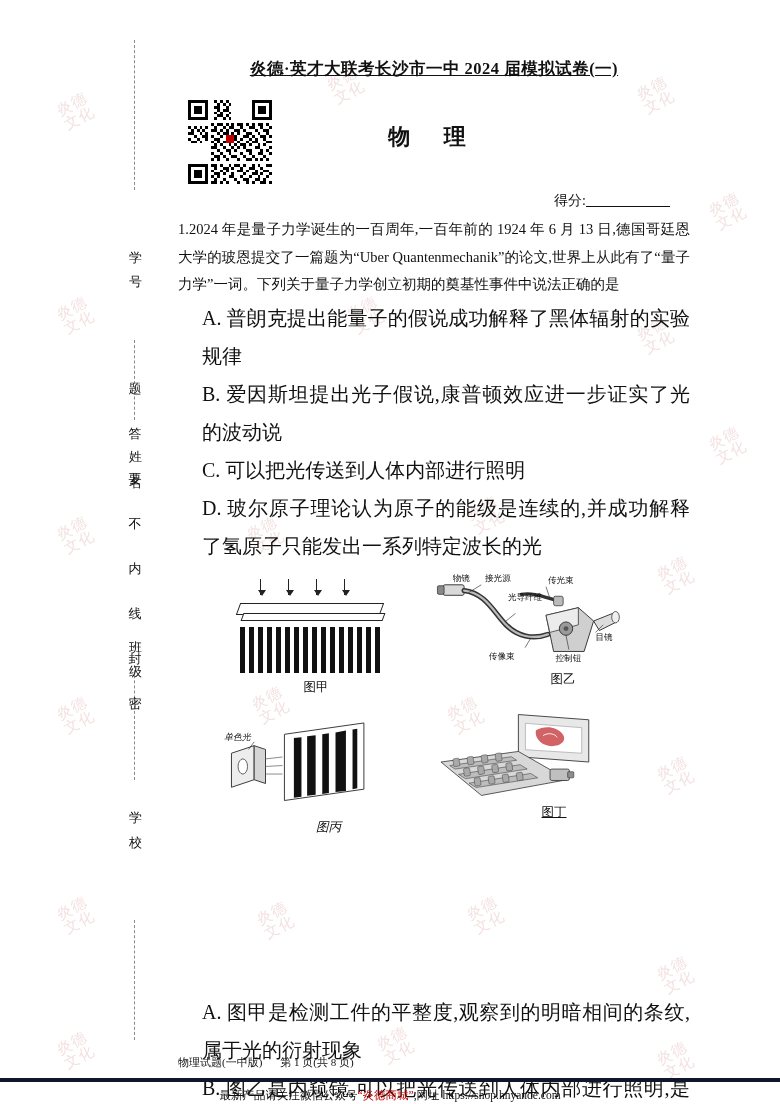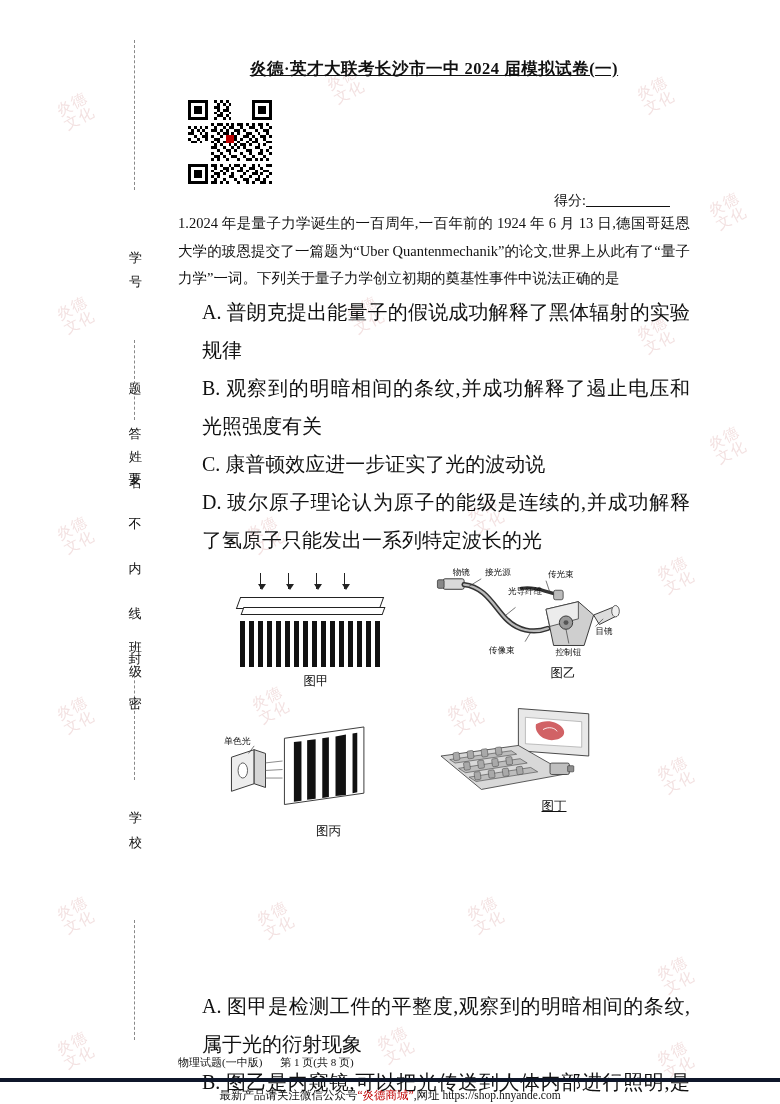--- a/index.html
+++ b/index.html
@@ -125,20 +125,21 @@
     font-weight: bold;
   }
   .section-head .cont {
     display: block;
     text-indent: 1em;
   }
 
   .q {
     font-size: 14.5px;
     line-height: 1.9;
+    margin-top: 6px;
     text-align: justify;
   }
   .opt {
     font-size: 20px;
     line-height: 1.9;
     padding-left: 1.2em;
     text-align: justify;
   }
 
   
@@ -505,34 +506,35 @@
           <rect x="17" y="28" width="1" height="1"></rect>
           <rect x="20" y="28" width="1" height="1"></rect>
           <rect x="22" y="28" width="1" height="1"></rect>
           <rect x="25" y="28" width="2" height="1"></rect>
           <rect x="28" y="28" width="1" height="1"></rect>
       </g>
       <g fill="#c00000">
         <rect x="13" y="12" width="3" height="3"></rect>
       </g>
     </svg>
+    <div class="subject">物  理</div>
   </div>
 
   <div class="score-line">
     <span>得分:</span><span class="score-blank"></span>
   </div>
 
 
 
   <div class="q">
     <span>1.</span><span>2024 年是量子力学诞生的一百周年,一百年前的 1924 年 6 月 13 日,德国哥廷恩大学的玻恩提交了一篇题为“Uber Quantenmechanik”的论文,世界上从此有了“量子力学”一词。下列关于量子力学创立初期的奠基性事件中说法正确的是</span>
   </div>
   <div class="opt">A. 普朗克提出能量子的假说成功解释了黑体辐射的实验规律</div>
-  <div class="opt">B. 观察到的明暗相间的条纹,并成功解释了遏止电压和光照强度有关</div>
-  <div class="opt">C. 康普顿效应进一步证实了光的波动说</div>
+  <div class="opt">B. 爱因斯坦提出光子假说,康普顿效应进一步证实了光的波动说</div>
+  <div class="opt">C. 可以把光传送到人体内部进行照明</div>
   <div class="opt">D. 玻尔原子理论认为原子的能级是连续的,并成功解释了氢原子只能发出一系列特定波长的光</div>
 
 
   <div class="figures">
 
     <div class="fig" style="left:58px; top:8px; width:160px;">
       <div class="grating-box">
         <div class="arrows">
           <div class="arrow" style="left:24px;"></div>
           <div class="arrow" style="left:52px;"></div>
@@ -577,21 +579,21 @@
         <text x="62" y="10" font-size="9" font-family="'Liberation Serif',serif" fill="#111">接光源</text>
         <text x="128" y="12" font-size="9" font-family="'Liberation Serif',serif" fill="#111">传光束</text>
         <text x="86" y="30" font-size="9" font-family="'Liberation Serif',serif" fill="#111">光导纤维</text>
         <text x="66" y="92" font-size="9" font-family="'Liberation Serif',serif" fill="#111">传像束</text>
         <text x="178" y="72" font-size="9" font-family="'Liberation Serif',serif" fill="#111">目镜</text>
         <text x="136" y="94" font-size="9" font-family="'Liberation Serif',serif" fill="#111">控制钮</text>
       </svg>
       <div class="fig-cap" style="margin-top:-4px; margin-left:64px;">图乙</div>
     </div>
 
-    <div class="fig" style="left:44px; top:160px; width:185px;">
+    <div class="fig" style="left:44px; top:150px; width:185px;font-style:italic;">
       <svg class="bing" width="185" height="95" viewBox="0 0 185 95">
 
         <path d="M10 34 L34 26 L34 62 L10 70 Z" fill="#ededed" stroke="#333" stroke-width="1"></path>
         <path d="M34 26 L46 30 L46 66 L34 62 Z" fill="#d5d5d5" stroke="#333" stroke-width="1"></path>
         <ellipse cx="22" cy="48" rx="5" ry="8" fill="#fff" stroke="#333" stroke-width="0.8"></ellipse>
 
         <line x1="46" y1="40" x2="64" y2="38" stroke="#666" stroke-width="0.8"></line>
         <line x1="46" y1="48" x2="64" y2="47" stroke="#666" stroke-width="0.8"></line>
         <line x1="46" y1="56" x2="64" y2="56" stroke="#666" stroke-width="0.8"></line>
 

